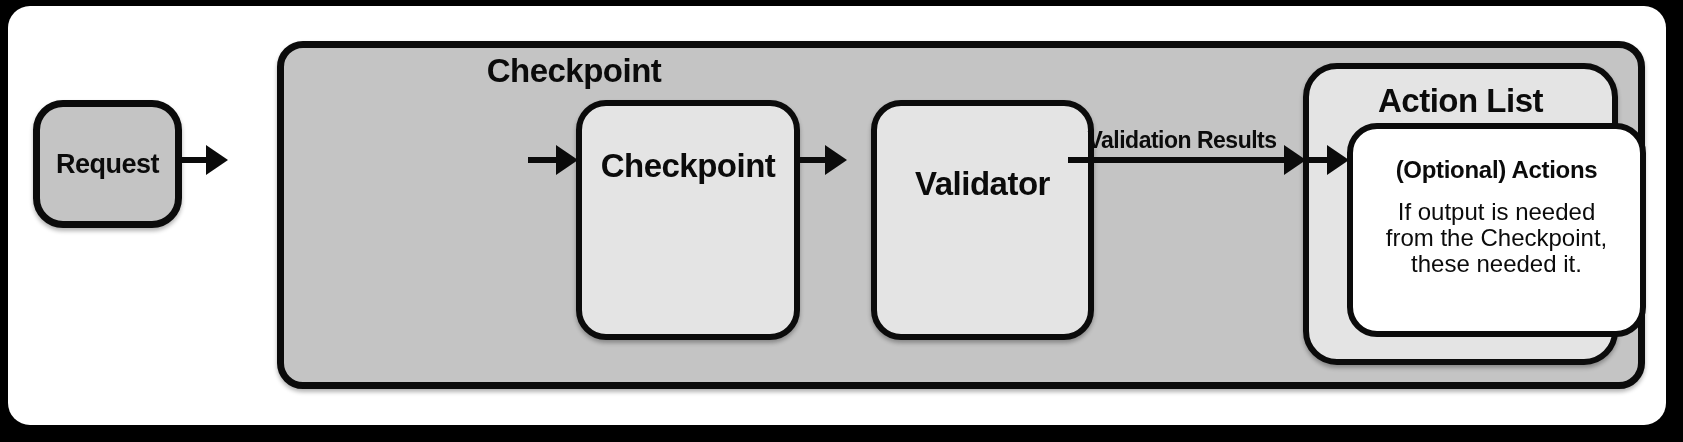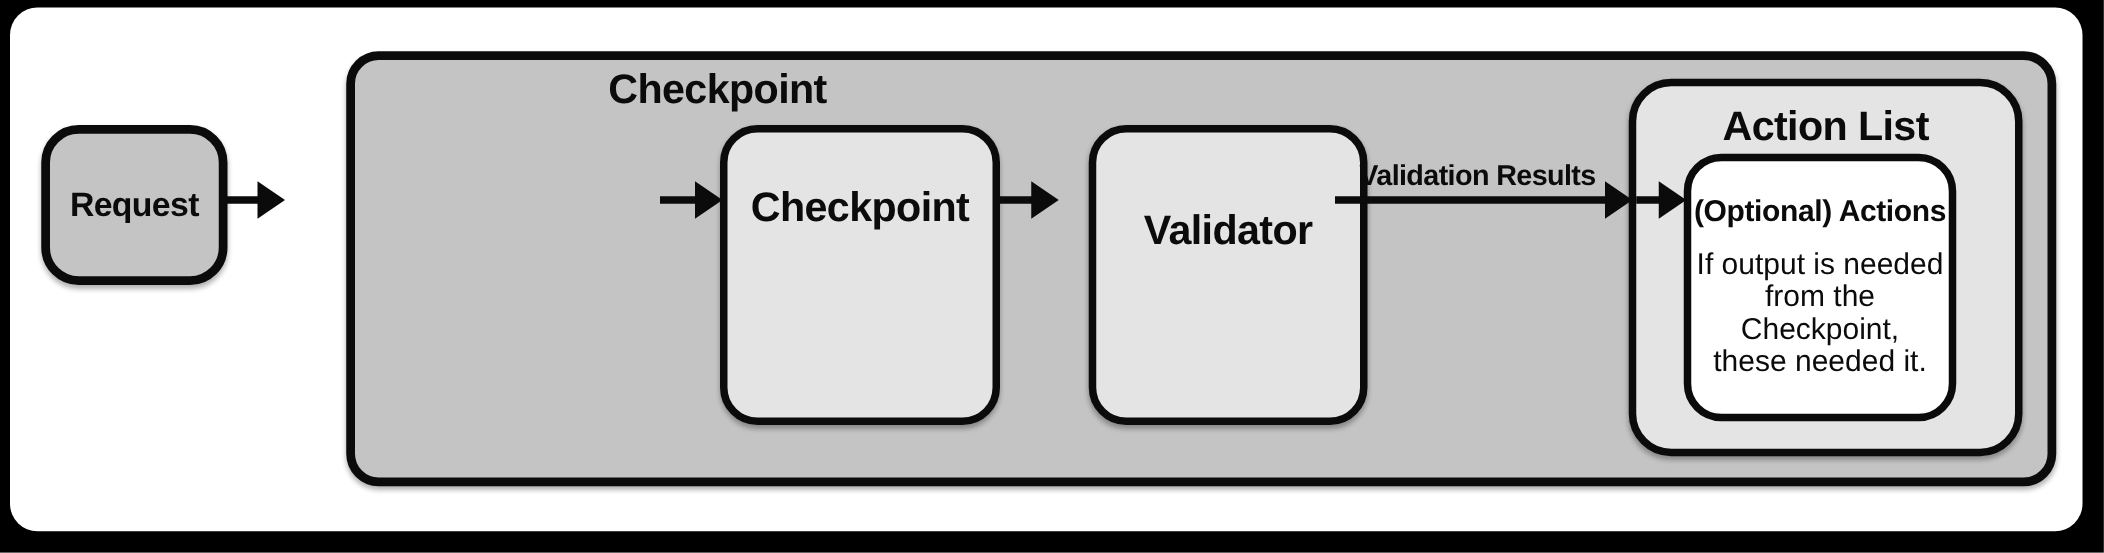--- a/index.html
+++ b/index.html
@@ -38,21 +38,21 @@
   .qualifier{font-size:22px; font-weight:bold; letter-spacing:-0.3px;}
   .node-title{font-size:33px; font-weight:bold; letter-spacing:-0.5px; line-height:1.15;}
   .batch-desc{
     font-size:22px; font-weight:bold; line-height:26px; letter-spacing:-0.3px;
     margin-top:17px; white-space:pre-line;
   }
   .datasource{left:576px; top:100px; width:224px; height:240px; padding-top:41px; text-align:center;}
   .validator{left:847px; top:100px; width:223px; height:240px; padding-top:59px; text-align:center;margin-left:24px;}
   .action-list{left:1303px; top:63px; width:315px; height:302px; border-radius:34px; padding-top:13px; text-align:center;}
   .inner-card{
-    position:absolute; left:1347px; top:123px; width:218px; height:214px;
+    position:absolute; left:1347px; top:123px; width:299px; height:214px;
     background:var(--inner-white); border:6px solid var(--ink); border-radius:30px;
     z-index:5; text-align:center; padding-top:27px;
   }
   .inner-title{font-size:24px; font-weight:bold; letter-spacing:-0.3px;}
   .inner-desc{font-size:24px; line-height:26px; margin-top:15px; white-space:pre-line;}
 
   .edge-line{position:absolute; top:157px; height:6px; background:var(--ink); z-index:6;}
   .edge-head{
     position:absolute; top:145px; width:0; height:0; z-index:6;
     border-top:15px solid transparent; border-bottom:15px solid transparent;

